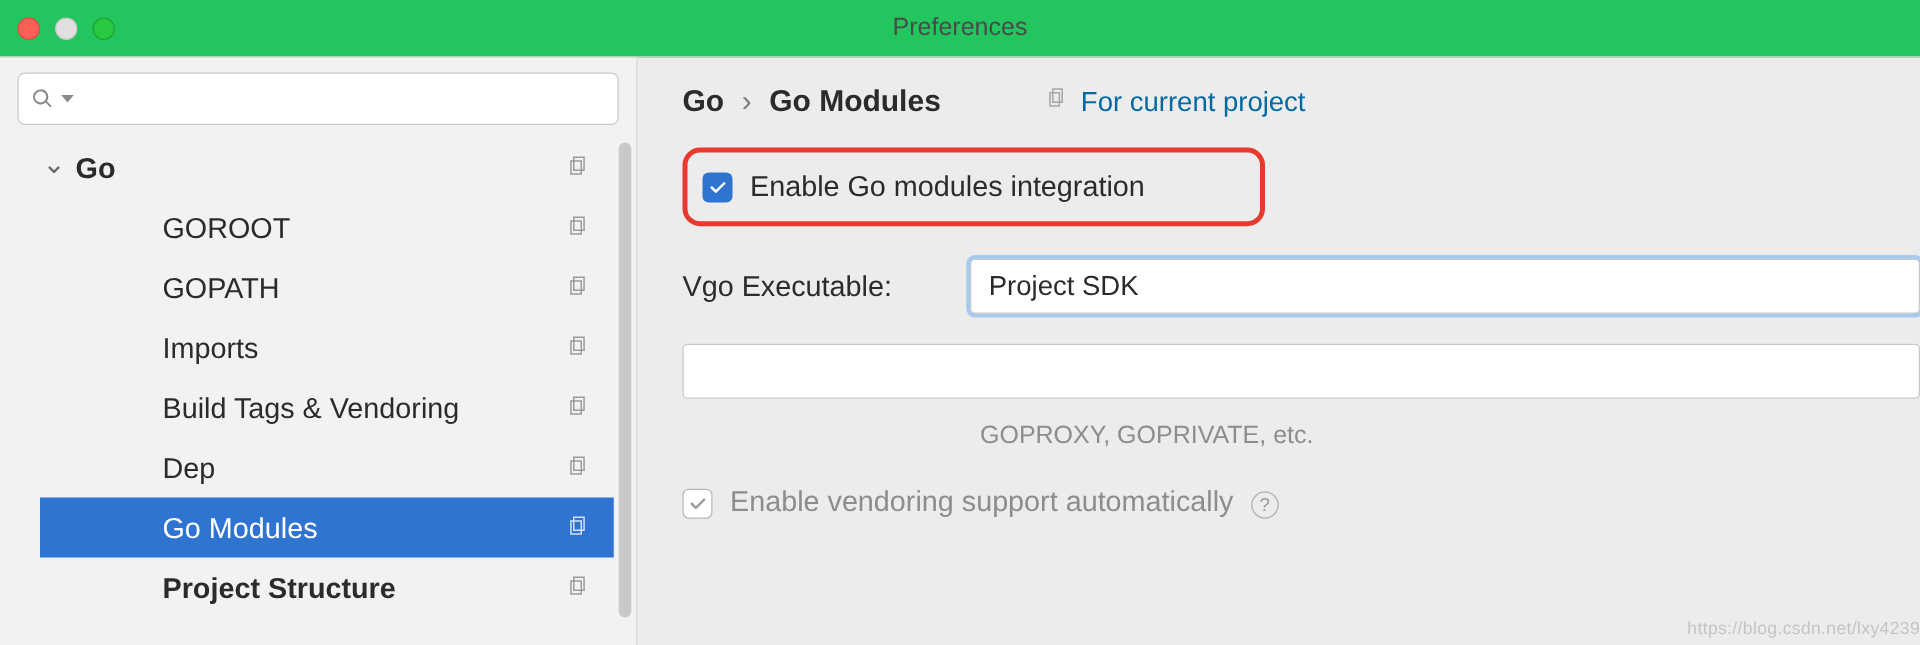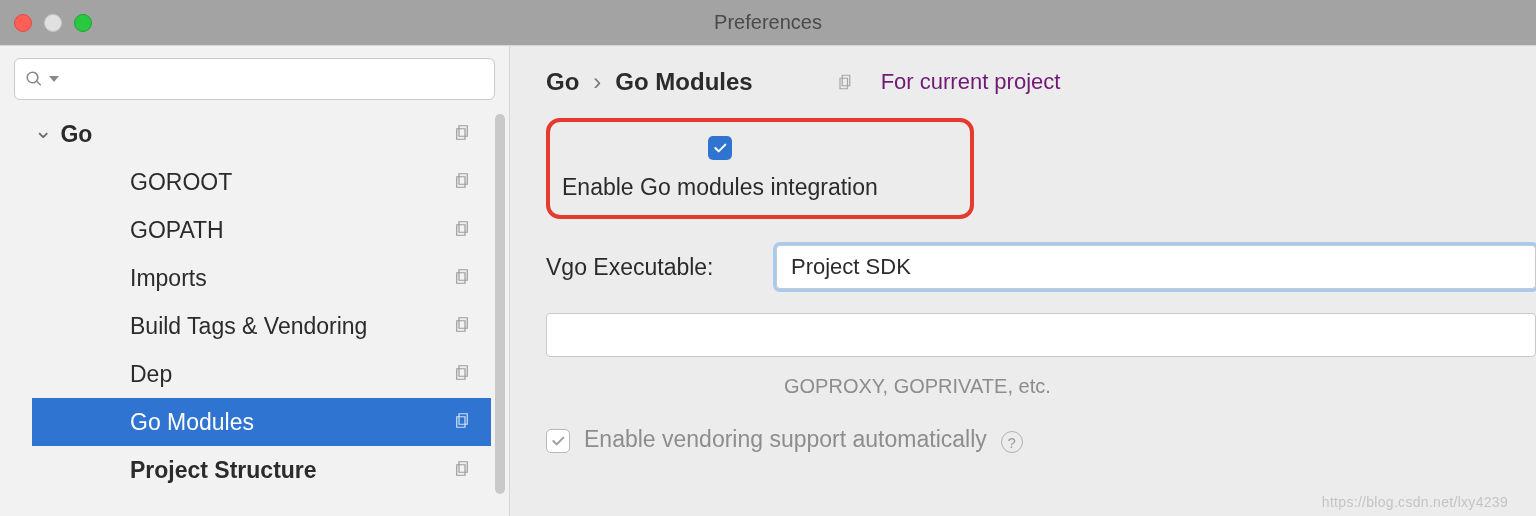--- a/index.html
+++ b/index.html
@@ -11,21 +11,21 @@
     color: #2b2b2b;
     overflow: hidden;
   }
 
   
   .titlebar {
     height: 46px;
     display: flex;
     align-items: center;
     padding: 0 14px;
-    background: #a3a3a3;
+    background: #22c55e;
     border-bottom: 1px solid #d6d6d6;
     position: relative;
   }
   .traffic {
     display: flex;
     gap: 12px;
     align-items: center;
   }
   .traffic .dot {
     width: 18px; height: 18px;
@@ -146,40 +146,38 @@
     display: flex;
     align-items: center;
     gap: 14px;
     font-size: 24px;
     color: #2b2b2b;
     margin-bottom: 22px;
   }
   .breadcrumbs .crumb { font-weight: 700; }
   .breadcrumbs .sep { color: #7a7a7a; font-weight: 400; }
   .breadcrumbs .for-proj {
-    color: #701a75;
+    color: #0369a1;
     font-size: 22px;
     font-weight: 400;
     margin-left: 70px;
     display: inline-flex;
-    align-items: center;
-    gap: 26px;
+    gap: 10px;
   }
   .breadcrumbs .for-proj svg { width: 18px; height: 18px; }
   .breadcrumbs .for-proj path { fill:none; stroke:#a5a5a5; stroke-width:1.6;}
 
   .highlight-box {
     border: 4px solid #e73a2f;
     border-radius: 14px;
     padding: 14px 92px 14px 12px;
     display: inline-flex;
     align-items: center;
     gap: 14px;
     margin-bottom: 26px;
-    flex-direction: column;
   }
   .cb {
     width: 24px; height: 24px;
     border-radius: 5px;
     display: inline-flex;
     align-items: center;
     justify-content: center;
     flex: 0 0 auto;
   }
   .cb.on { background: #2f74d0; }
@@ -249,21 +247,21 @@
     color: #9a9a9a;
     border-radius: 50%;
     display: inline-flex;
     align-items: center;
     justify-content: center;
     font-size: 15px;
   }
 
   .watermark {
     position: absolute;
-    right: 28px; bottom: 6px;
+    right: 0; bottom: 6px;
     font-size: 14px;
     color: rgba(120,120,120,0.35);
     letter-spacing: .3px;
   }
 </style>
 </head>
 <body>
 
 <div class="titlebar">
   <div class="traffic">

